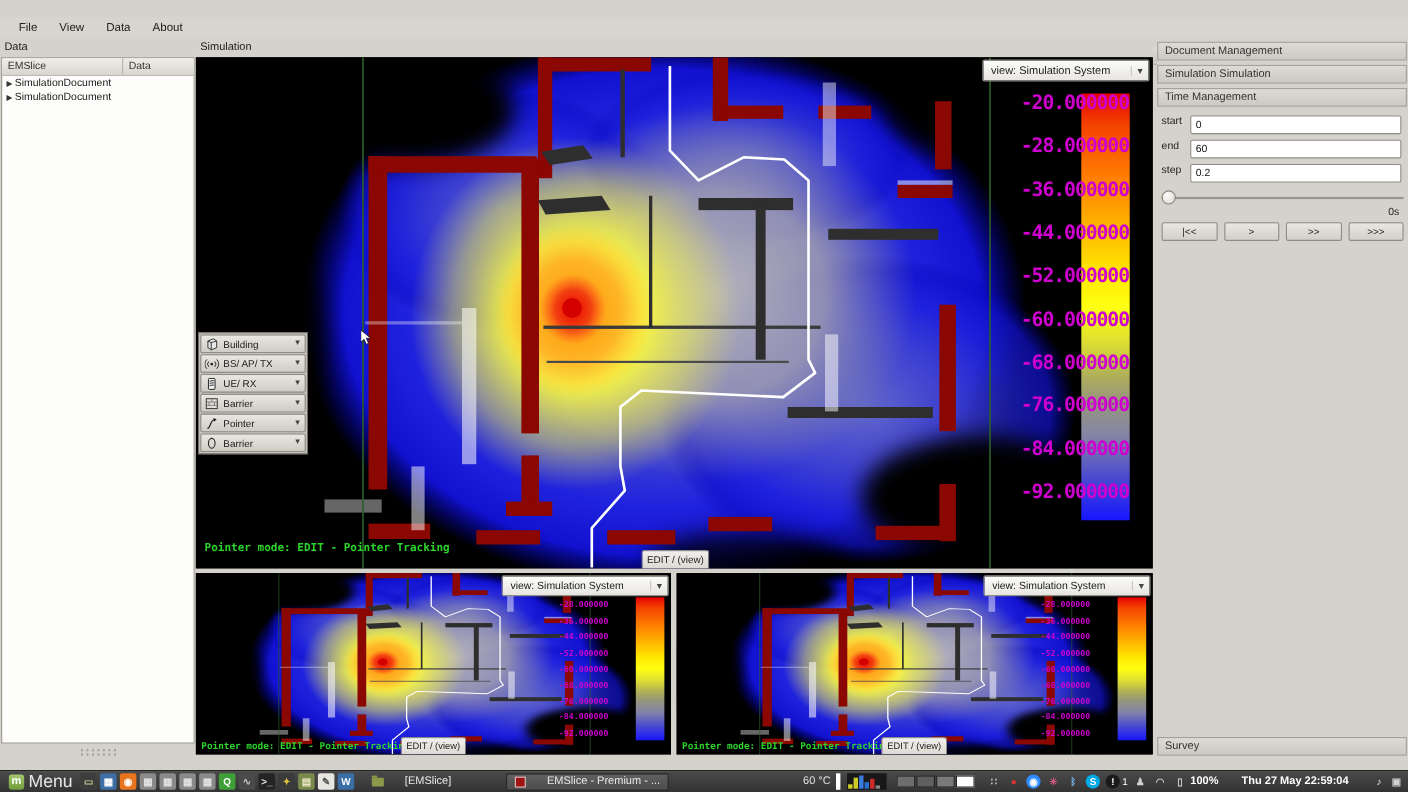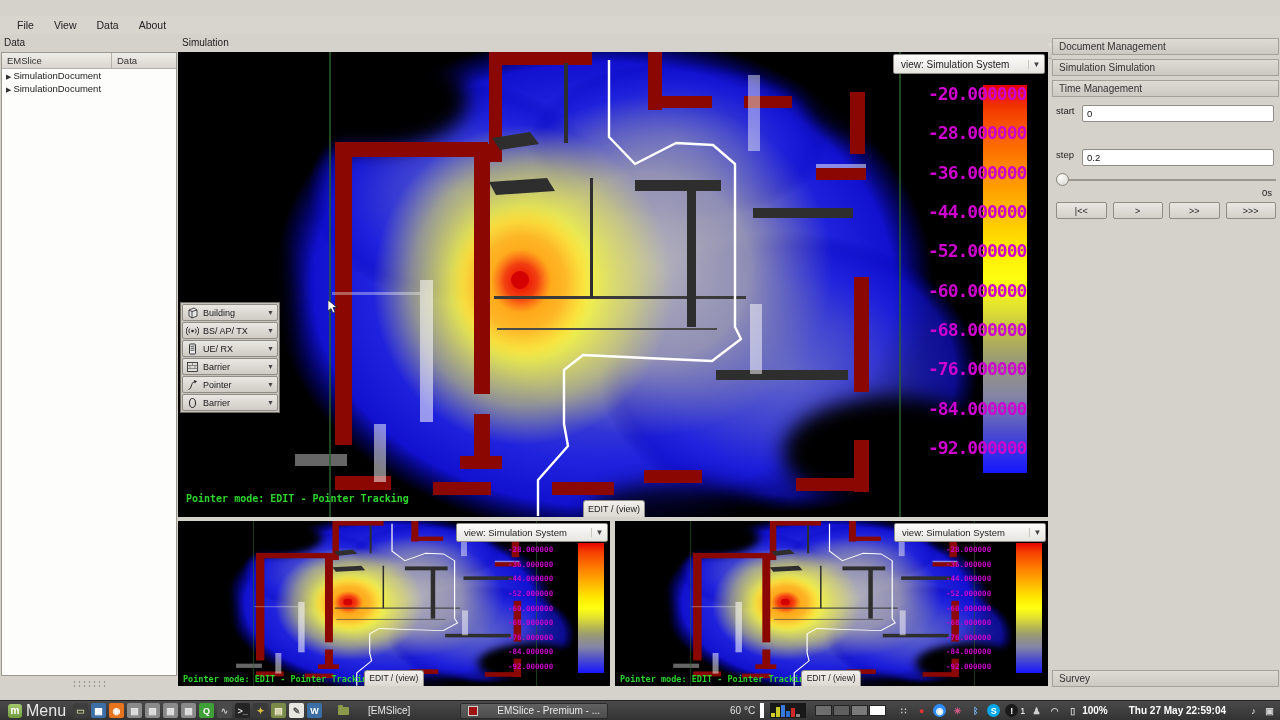--- a/index.html
+++ b/index.html
@@ -599,20 +599,24 @@
 
   <div class="right-panel">
     <div class="sect-head" style="top:4px">Document Management</div>
     <div class="sect-head" style="top:25px">Simulation Simulation</div>
     <div class="sect-head" style="top:46px">Time Management</div>
 
     <div class="field-row" style="top:71px">
       <label>start</label>
       <input value="0" style="">
     </div>
+    <div class="field-row" style="top:93px">
+      <label>end</label>
+      <input value="60" style="">
+    </div>
     <div class="field-row" style="top:115px">
       <label>step</label>
       <input value="0.2" style="">
     </div>
 
     <div class="slider">
       <div class="groove"></div>
       <div class="handle"></div>
     </div>
     <div class="elapsed">0s</div>

